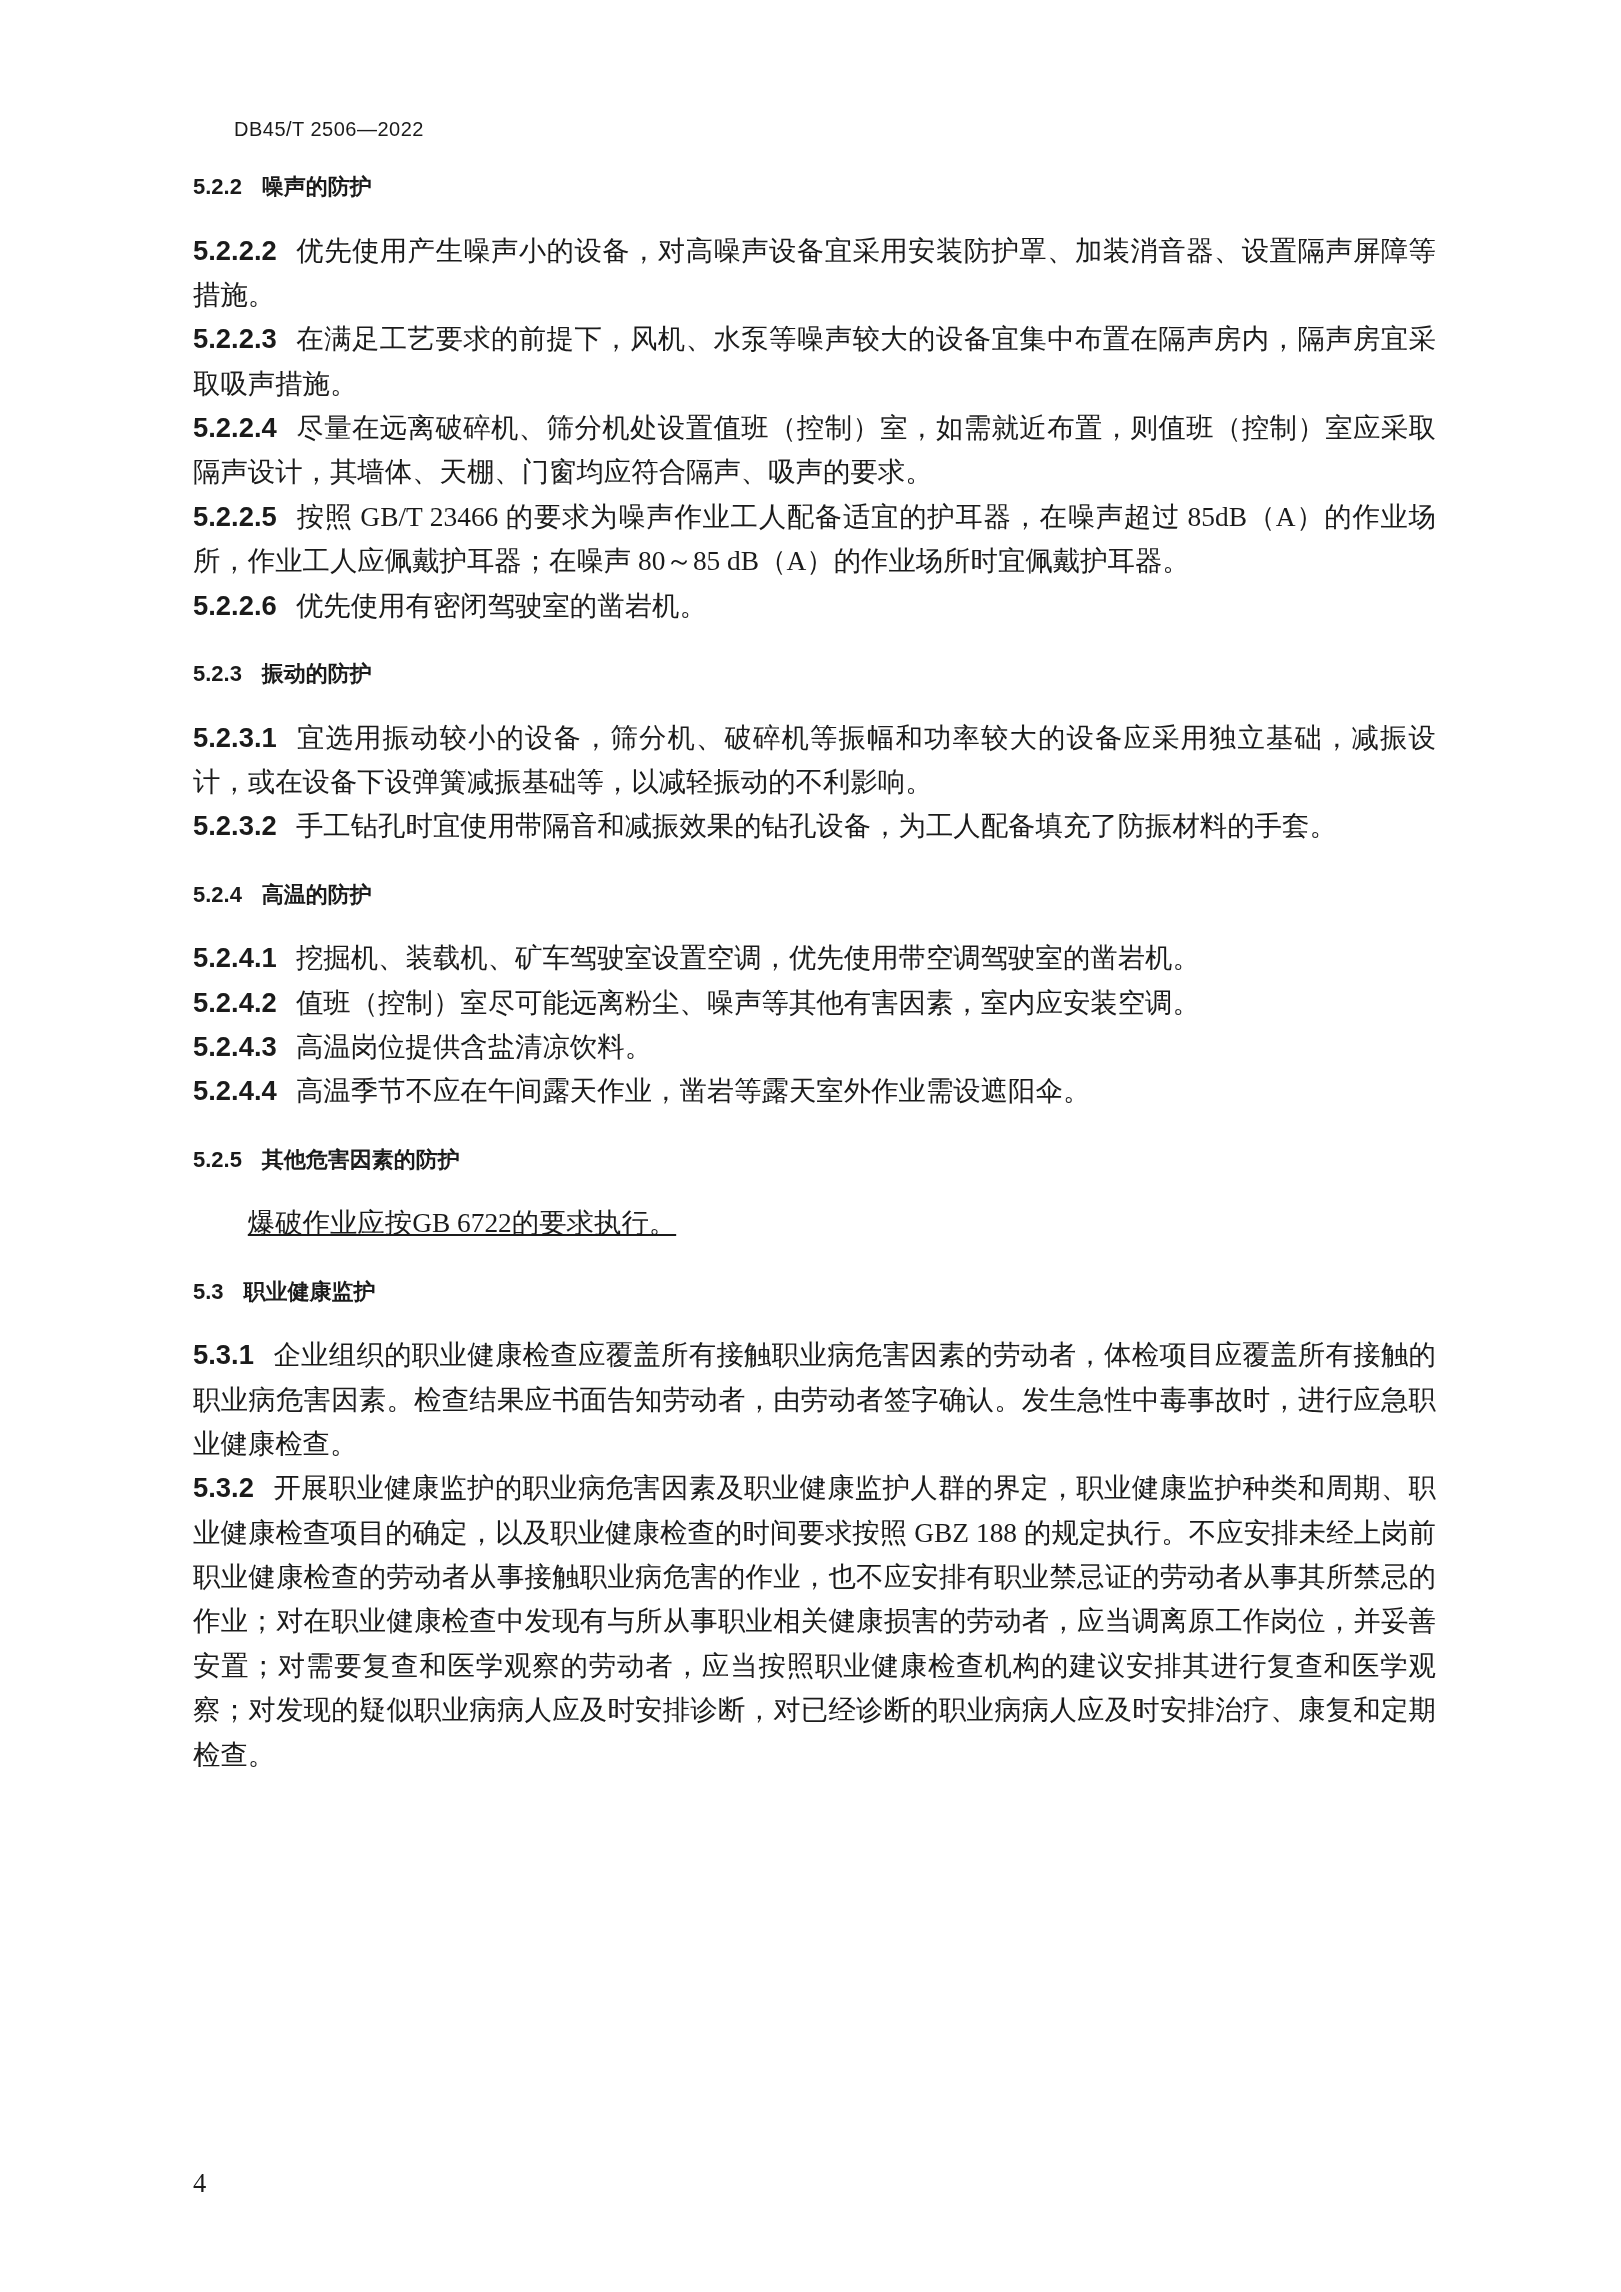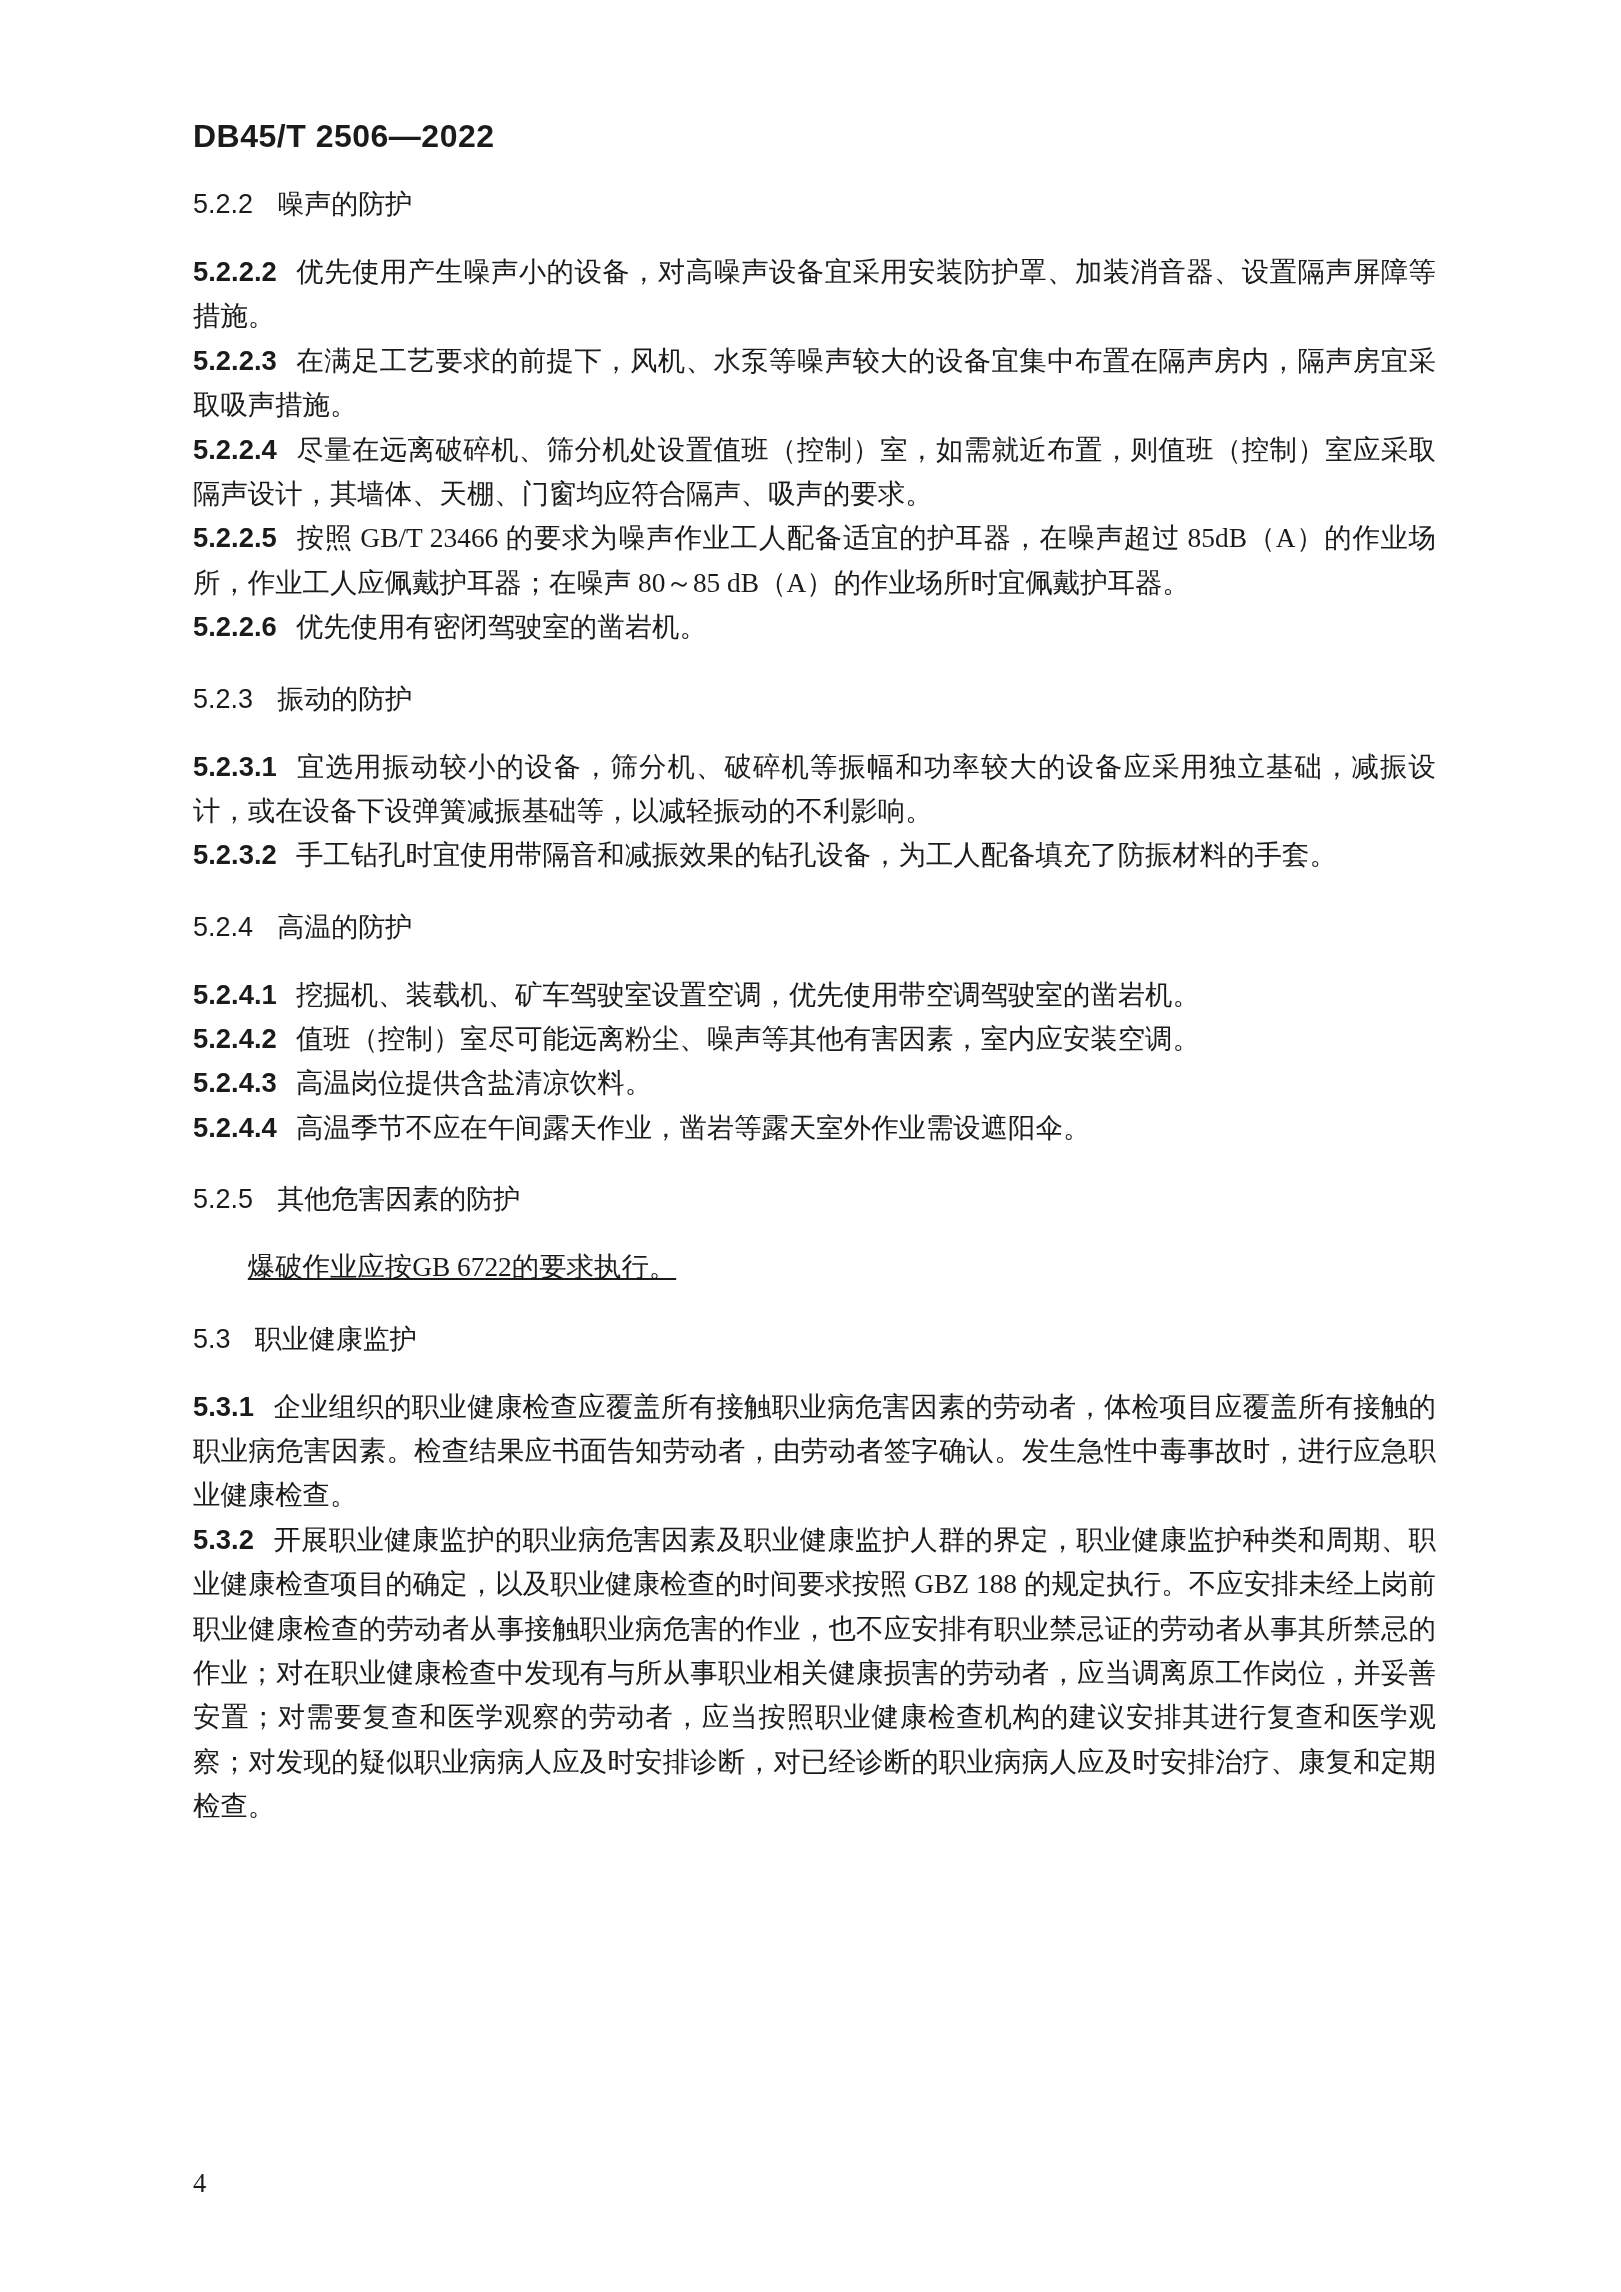--- a/index.html
+++ b/index.html
@@ -14,29 +14,30 @@
     font-size: 27.4px;
   }
   .page {
     position: absolute;
     top: 118px;
     left: 193px;
     width: 1243px;
   }
   .doc-code {
     font-family: "Liberation Sans", "DejaVu Sans", sans-serif;
-    font-weight: bold;
-    font-size: 32px;
+    font-weight: normal;
+    font-size: 20px;
     letter-spacing: 0.5px;
     margin-bottom: 5.9px;
+    margin-left: 41px;
   }
   .heading {
     font-family: "Liberation Sans", "DejaVu Sans", sans-serif;
-    font-weight: normal;
-    font-size: 27px;
+    font-weight: bold;
+    font-size: 22px;
     line-height: 1.5;
     margin: 29px 0 25.5px 0;
   }
   .heading .num { margin-right: 0.9em; }
   .para {
     text-align: justify;
     line-height: 1.62;
   }
   .para .num {
     font-family: "Liberation Sans", "DejaVu Sans", sans-serif;

